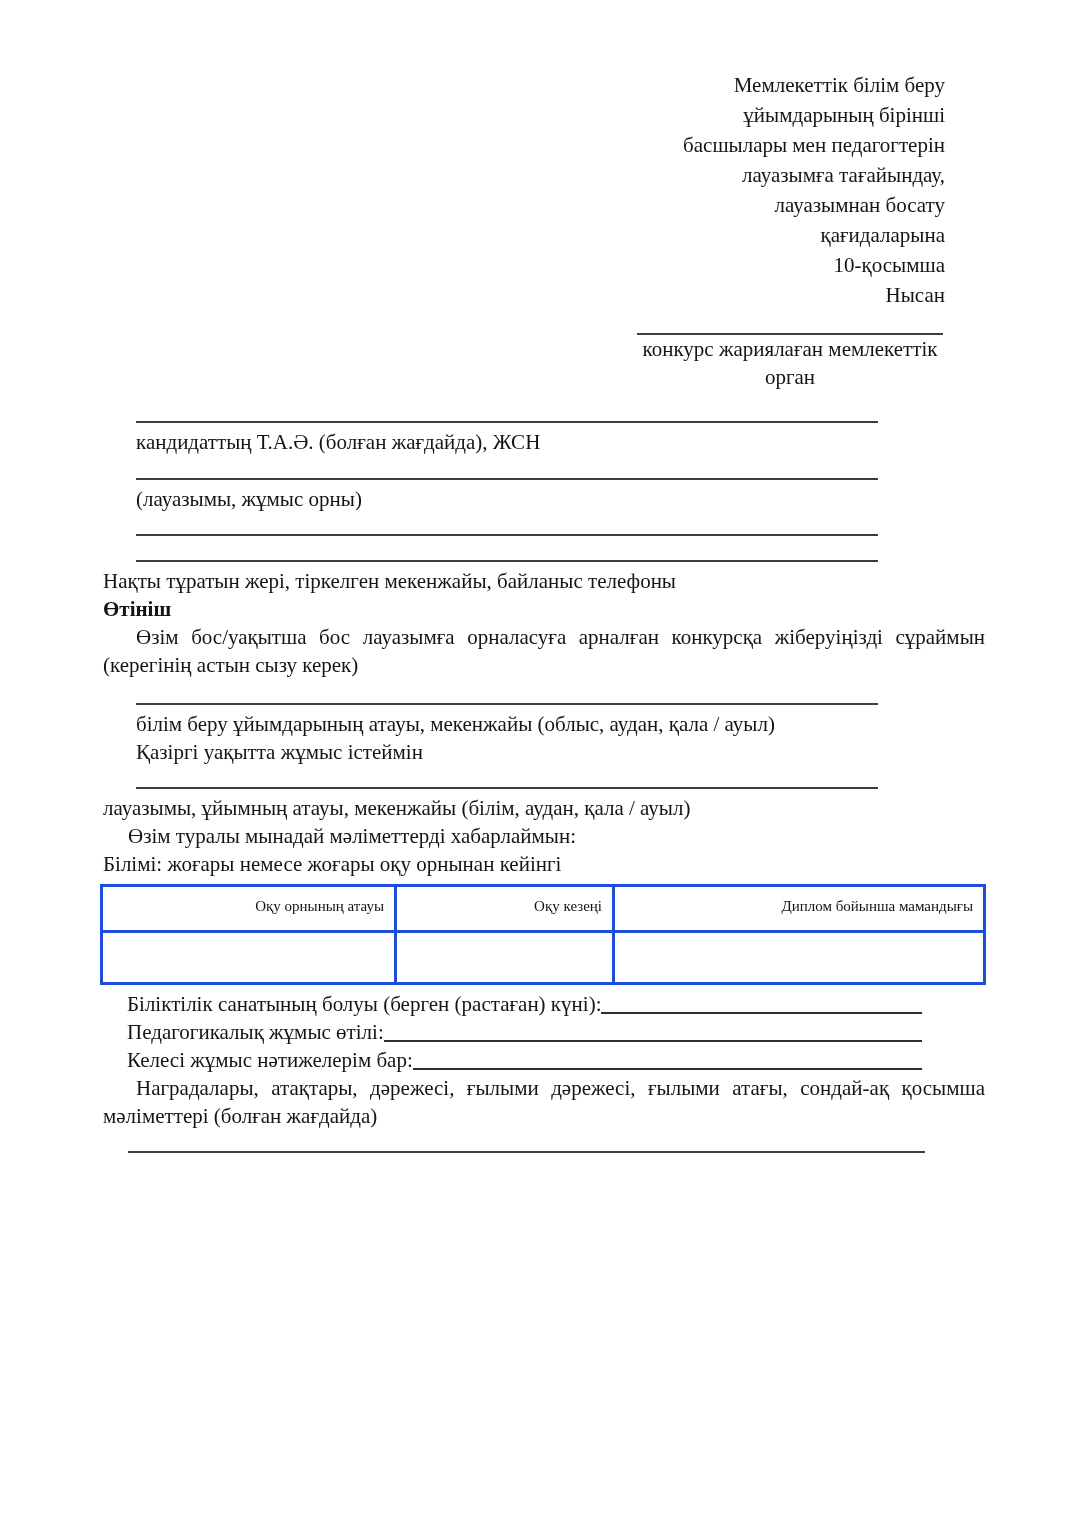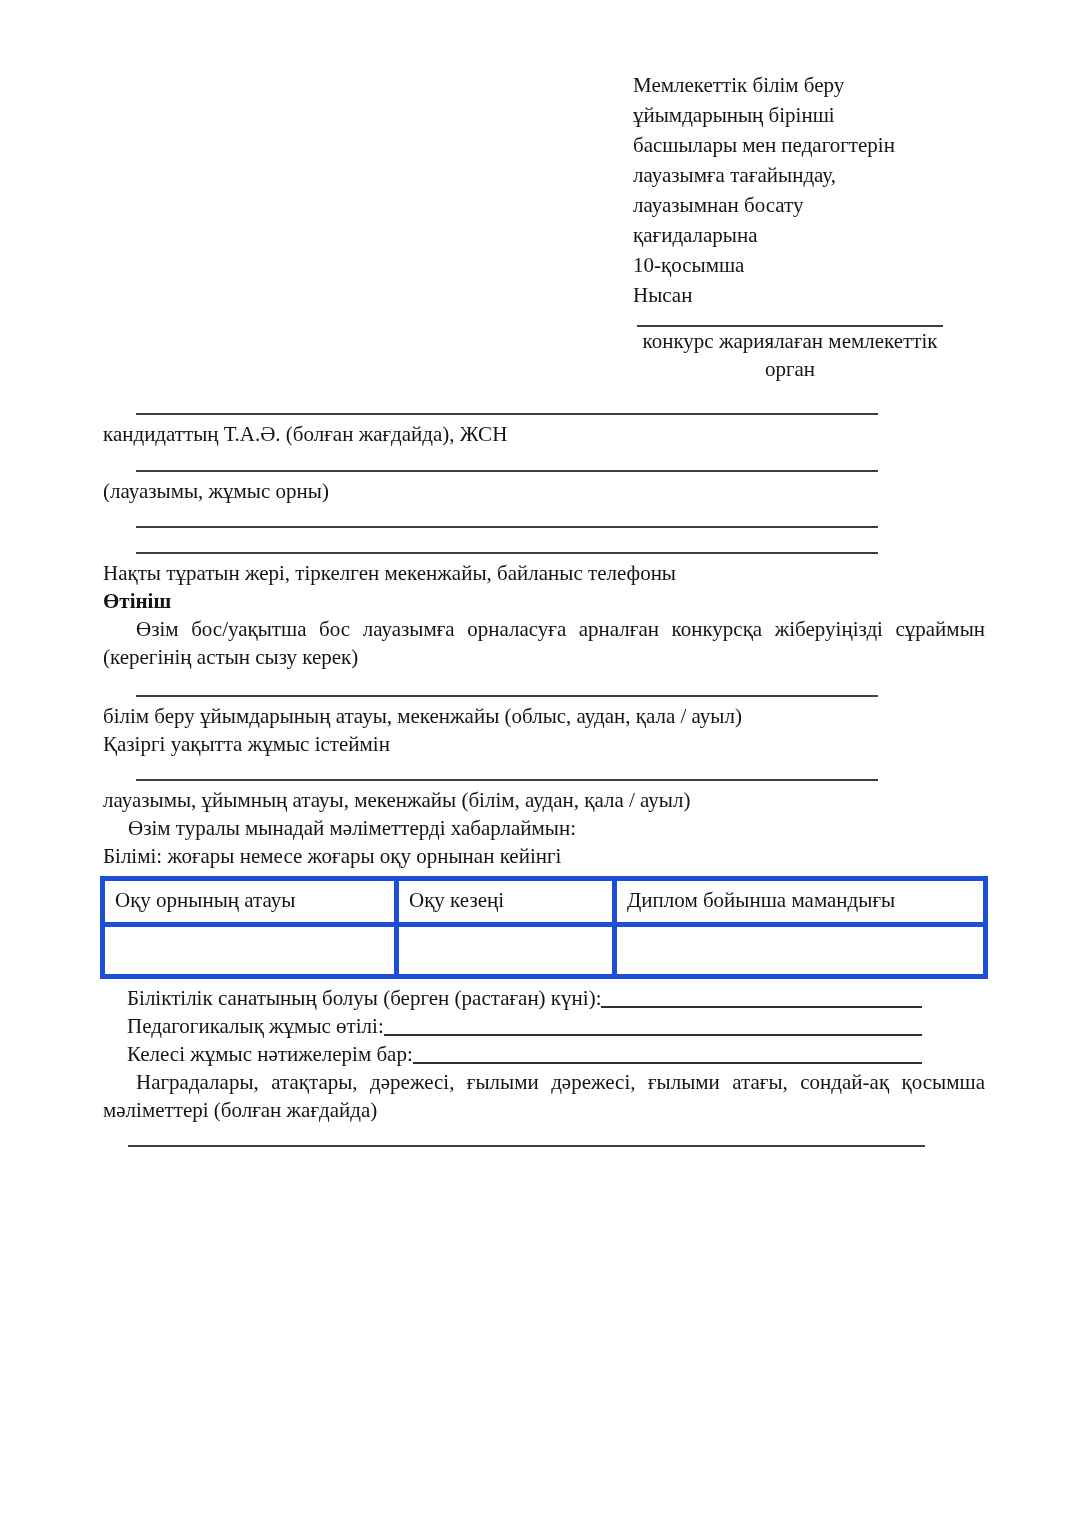--- a/index.html
+++ b/index.html
@@ -16,29 +16,29 @@
     box-sizing: border-box;
     padding: 70px 95px 0 103px;
     overflow: hidden;
   }
 
   
   .appendix {
     width: 312px;
     margin-left: auto;
     margin-right: 40px;
-    text-align: left;
+    text-align: right;
     line-height: 30px;
   }
   .recipient {
     width: 306px;
     margin-left: auto;
     margin-right: 42px;
     text-align: center;
-    margin-top: 15px;
+    margin-top: 23px;
     line-height: 28px;
   }
   .recipient-rule { border-top: 2px solid #3e3e3e; height: 0; }
 
   
   .rule {
     border-top: 2px solid #3e3e3e;
     height: 0;
     width: 742px;
     margin-left: 33px;
@@ -49,48 +49,48 @@
   .rule.r4 { margin-top: 24px; }
   .rule.r5 { margin-top: 24px; }
   .rule.r6 { margin-top: 21px; }
   .rule.final {
     margin-top: 21px;
     margin-left: 25px;
     width: 797px;
   }
 
   .cap { margin-top: 5px; }
-  .ind33 { }
+  .ind33 { margin-left: 33px; }
   .ind28 { }
   .ind25 { margin-left: 25px; }
 
   .heading { font-weight: bold; }
 
   .just-line {
     text-align: justify;
     text-align-last: justify;
     text-indent: 33px;
   }
 
   
   table.edu-table {
     border-collapse: collapse;
     table-layout: fixed;
     width: 883px;
     margin-left: -3px;
     margin-top: 6px;
   }
   table.edu-table th, table.edu-table td {
-    border: 5px solid #1d4ed8;
+    border: 3px solid #1d4ed8;
     font-weight: normal;
-    text-align: left;
+    text-align: right;
     vertical-align: top;
     padding: 5px 10px;
     box-sizing: border-box;
-    font-size: 21px;
+    font-size: 15px;
     line-height: 28px;
   }
   table.edu-table th { height: 46px; }
   table.edu-table td { height: 52px; }
   col.c1 { width: 294px; }
   col.c2 { width: 218px; }
   col.c3 { width: 371px; }
 
   
   .detail-row {

